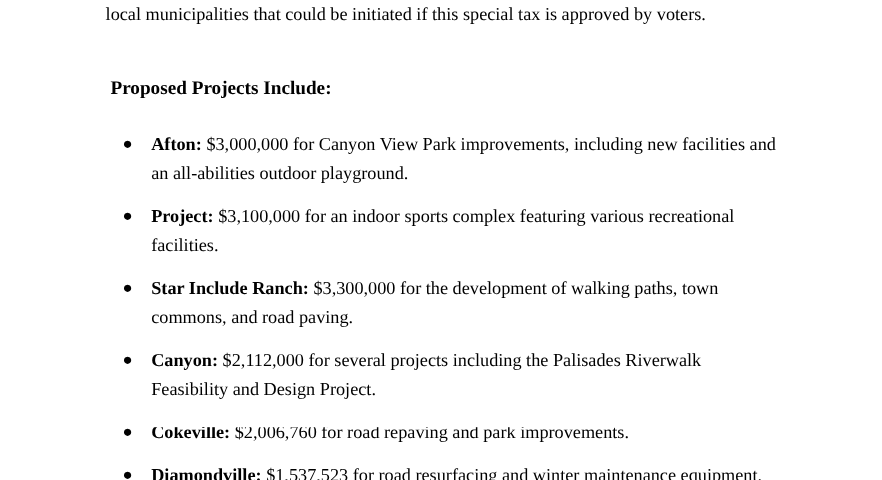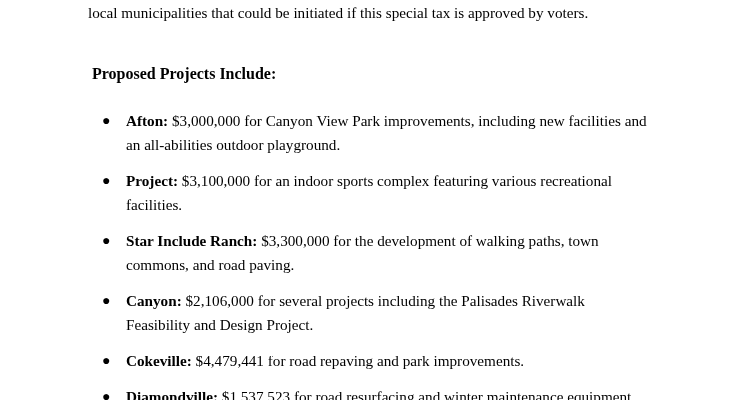--- a/index.html
+++ b/index.html
@@ -91,25 +91,25 @@
     <li>
       <span class="bullet">●</span>
       <span class="muni">Project:</span><span class="detail"> $3,100,000 for an indoor sports complex featuring various recreational facilities.</span>
     </li>
     <li>
       <span class="bullet">●</span>
       <span class="muni">Star Include Ranch:</span><span class="detail"> $3,300,000 for the development of walking paths, town commons, and road paving.</span>
     </li>
     <li>
       <span class="bullet">●</span>
-      <span class="muni">Canyon:</span><span class="detail"> $2,106,000 for several projects including the Palisades Riverwalk Feasibility and Design Project.</span>
+      <span class="muni">Canyon:</span><span class="detail"> $2,112,000 for several projects including the Palisades Riverwalk Feasibility and Design Project.</span>
     </li>
     <li>
       <span class="bullet">●</span>
-      <span class="muni">Cokeville:</span><span class="detail"> $4,479,441 for road repaving and park improvements.</span>
+      <span class="muni">Cokeville:</span><span class="detail"> $2,006,760 for road repaving and park improvements.</span>
     </li>
     <li>
       <span class="bullet">●</span>
       <span class="muni">Diamondville:</span><span class="detail"> $1,537,523 for road resurfacing and winter maintenance equipment.</span>
     </li>
 
   </ul>
 
   <div class="clip-bottom"></div>
 </div>

